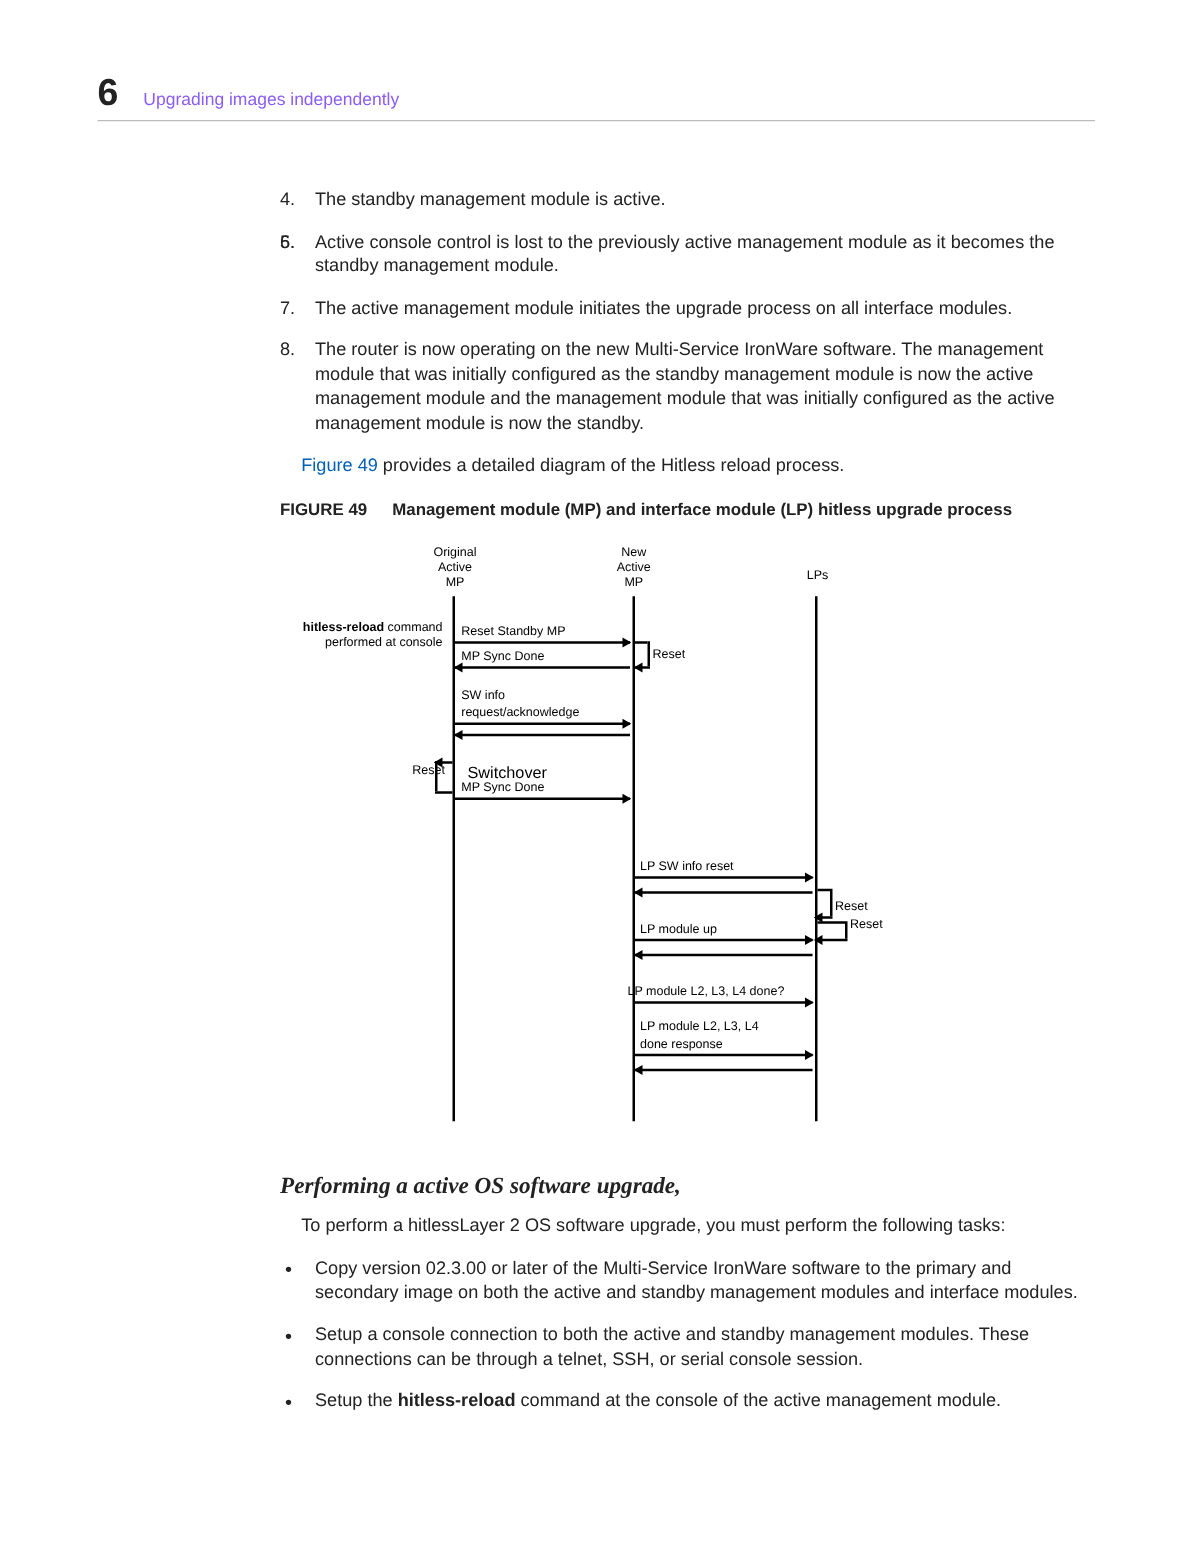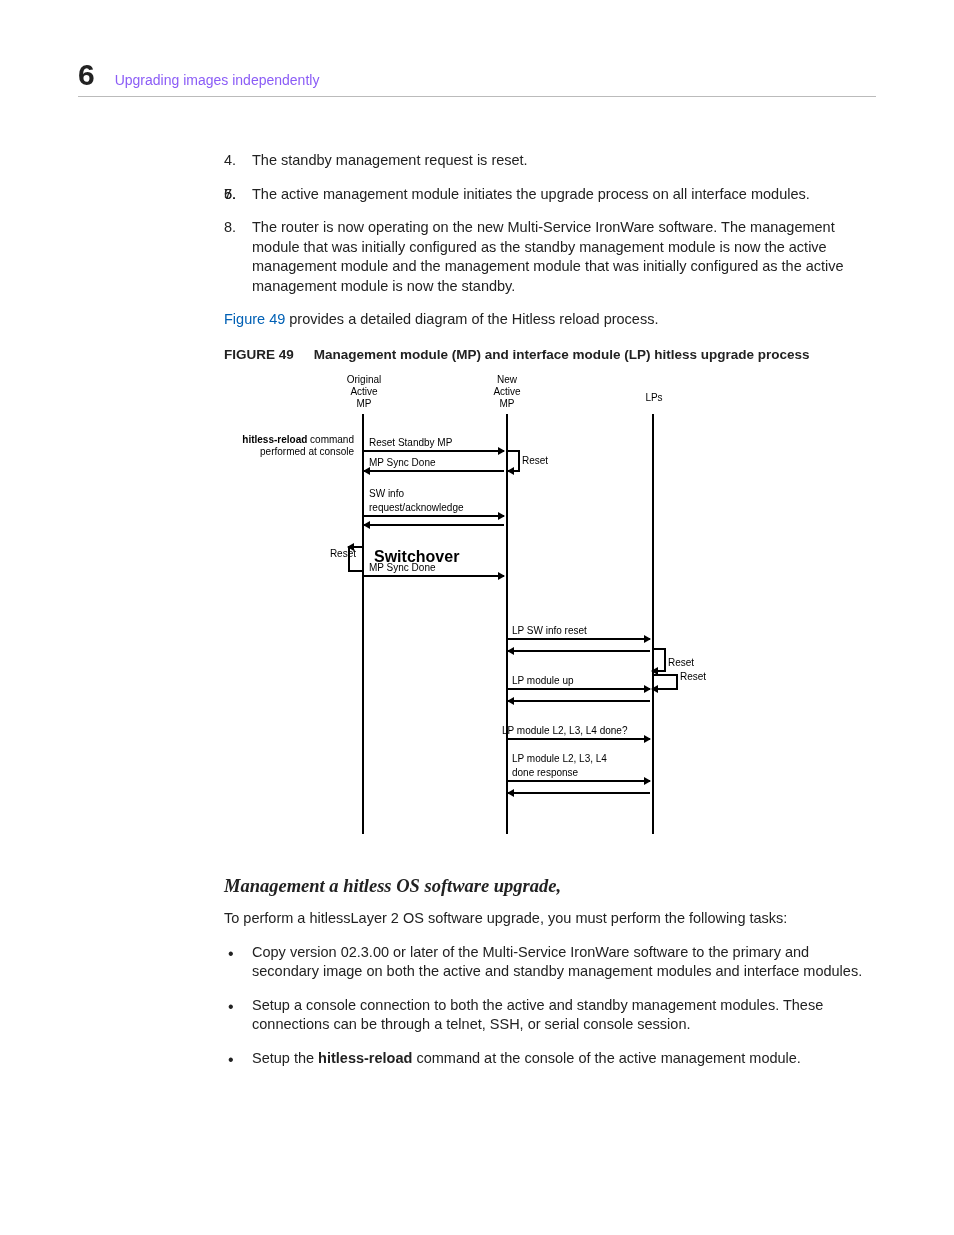--- a/index.html
+++ b/index.html
@@ -48,25 +48,25 @@
     padding-left: 28px;
     margin-bottom: 14px;
   }
   ol.num-list li .n {
     position: absolute;
     left: 0;
   }
   .fig-ref {
     color: #0060b5;
   }
-  p { margin: 10px 0 14px; }
+  p { margin: 10px 17px 14px; }
   .figure-caption {
     font-size: 13.5px;
     font-weight: bold;
-    margin: 16px 0 10px;
+    margin: 16px 0 20px;
   }
   .figure-caption .label {
     font-weight: bold;
     margin-right: 20px;
   }
   .diagram {
     position: relative;
     width: 500px;
     height: 470px;
     margin-left: 20px;
@@ -137,42 +137,42 @@
   }
   ul.bullets li::before {
     content: "•";
     position: absolute;
     left: 4px;
     top: 0;
     font-size: 16px;
   }
   .bold { font-weight: bold; }
   .switchover {
-    font-weight: bold;
-    font-size: 16px;
+    font-weight: normal;
+    font-size: 13px;
   }
   .vconn { position:absolute; background:#000; width:2px; }
   .hconn { position:absolute; background:#000; height:2px; }
 </style>
 </head>
 <body>
 
 <div class="page">
 
   <div class="header">
     <span class="chapter-num">6</span>
     <span class="header-title">Upgrading images independently</span>
   </div>
 
   <div class="content">
 
     <ol class="num-list">
-      <li><span class="n">4.</span><span>The standby management request is reset.</span></li>
+      <li><span class="n">4.</span><span>The standby management module is active.</span></li>
       <li><span class="n">5.</span></li>
-      <li><span class="n">6.</span></li>
+      <li><span class="n">6.</span><span>Active console control is lost to the previously active management module as it becomes the standby management module.</span></li>
       <li><span class="n">7.</span><span>The active management module initiates the upgrade process on all interface modules.</span></li>
       <li><span class="n">8.</span><span>The router is now operating on the new Multi-Service IronWare software. The management module that was initially configured as the standby management module is now the active management module and the management module that was initially configured as the active management module is now the standby.</span></li>
     </ol>
 
     <p>
       <span class="fig-ref">Figure 49</span><span> provides a detailed diagram of the Hitless reload process.</span>
     </p>
 
     <div class="figure-caption">
       <span class="label">FIGURE 49</span><span>Management module (MP) and interface module (LP) hitless upgrade process</span>
@@ -241,21 +241,21 @@
 
       <div class="msg" style="left:258px; top:350px; width:160px;">LP module L2, L3, L4 done?</div>
       <div class="arrow" style="left:264px; top:364px; width:142px;"></div>
 
       <div class="msg" style="left:268px; top:378px; width:140px; white-space:pre-line;">LP module L2, L3, L4
 done response</div>
       <div class="arrow" style="left:264px; top:406px; width:142px;"></div>
       <div class="arrow left" style="left:264px; top:418px; width:142px;"></div>
     </div>
 
-    <div class="section-h2">Management a hitless OS software upgrade,</div>
+    <div class="section-h2">Performing a active OS software upgrade,</div>
 
     <p>To perform a hitlessLayer 2 OS software upgrade, you must perform the following tasks:</p>
 
     <ul class="bullets">
       <li><span>Copy version 02.3.00 or later of the Multi-Service IronWare software to the primary and secondary image on both the active and standby management modules and interface modules.</span></li>
       <li><span>Setup a console connection to both the active and standby management modules. These connections can be through a telnet, SSH, or serial console session.</span></li>
       <li>
         <span>Setup the </span><span class="bold">hitless-reload</span><span> command at the console of the active management module.</span>
       </li>
     </ul>

